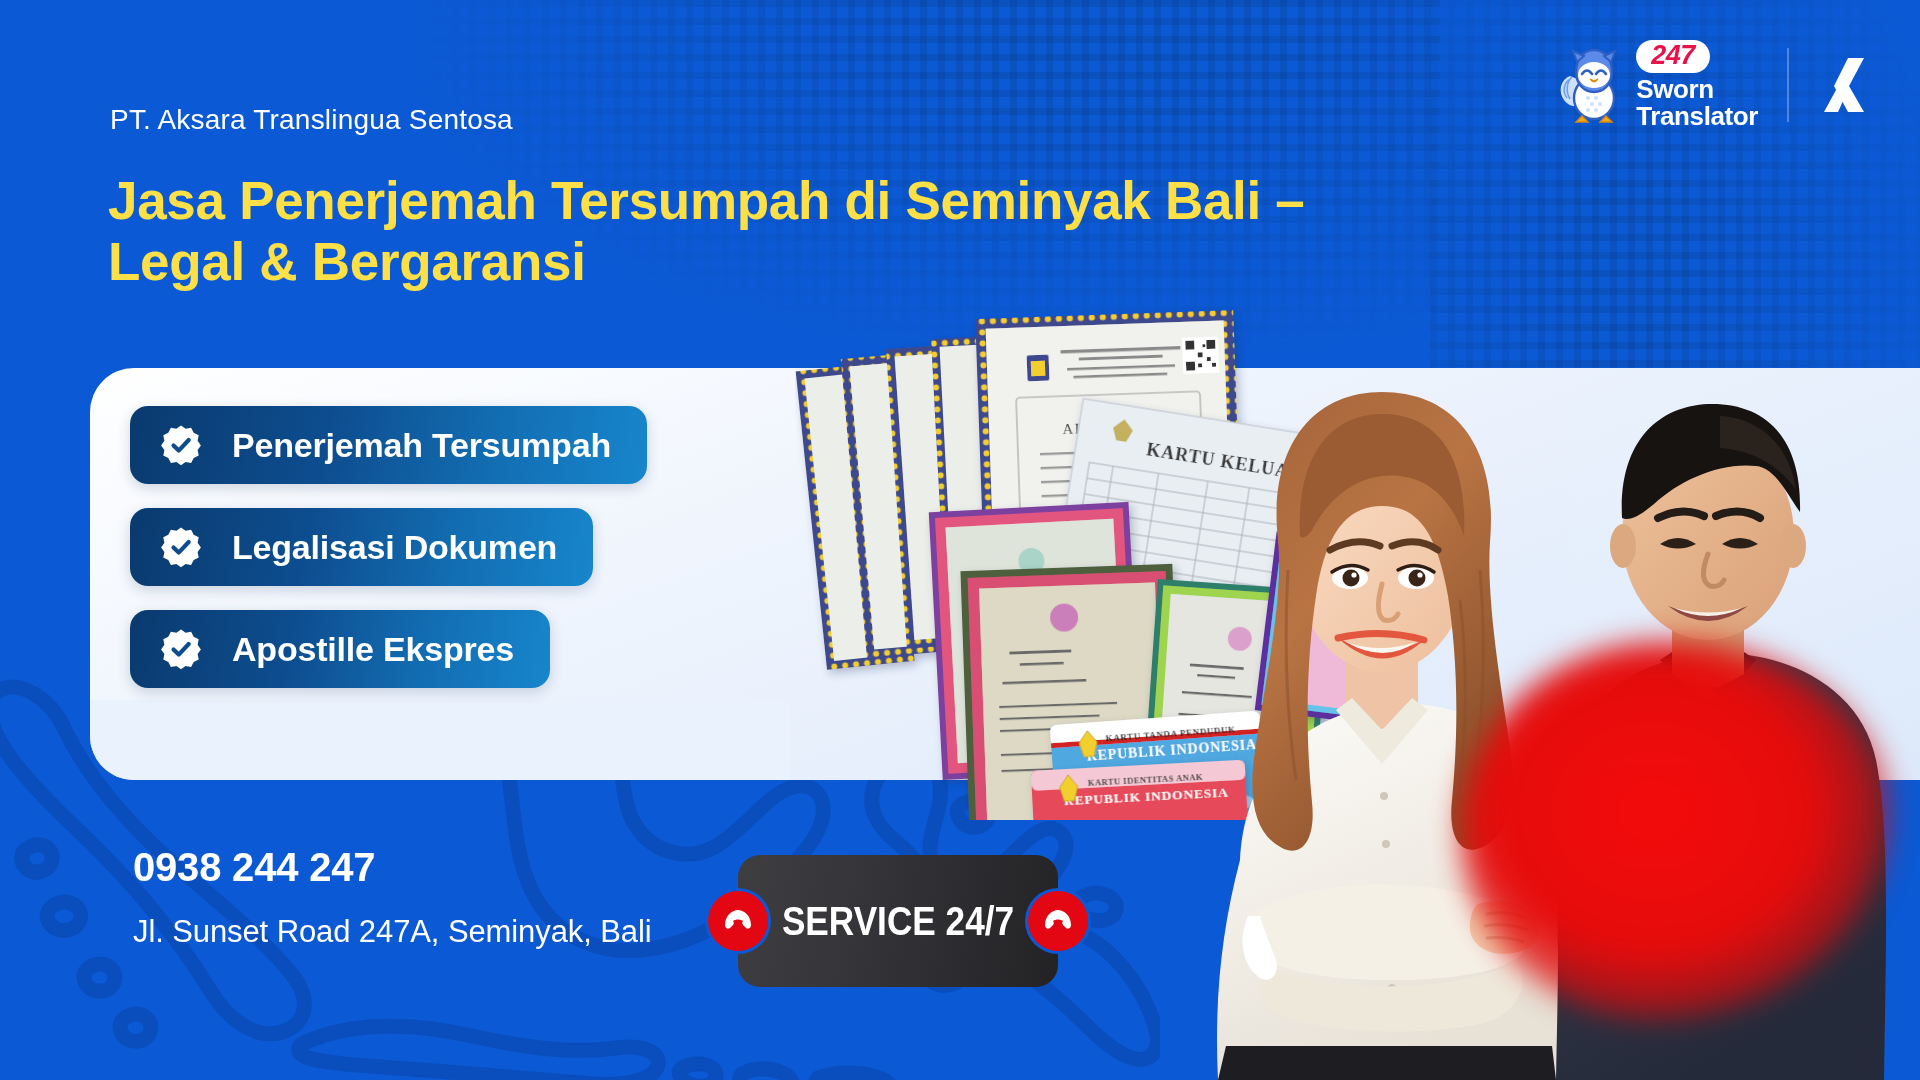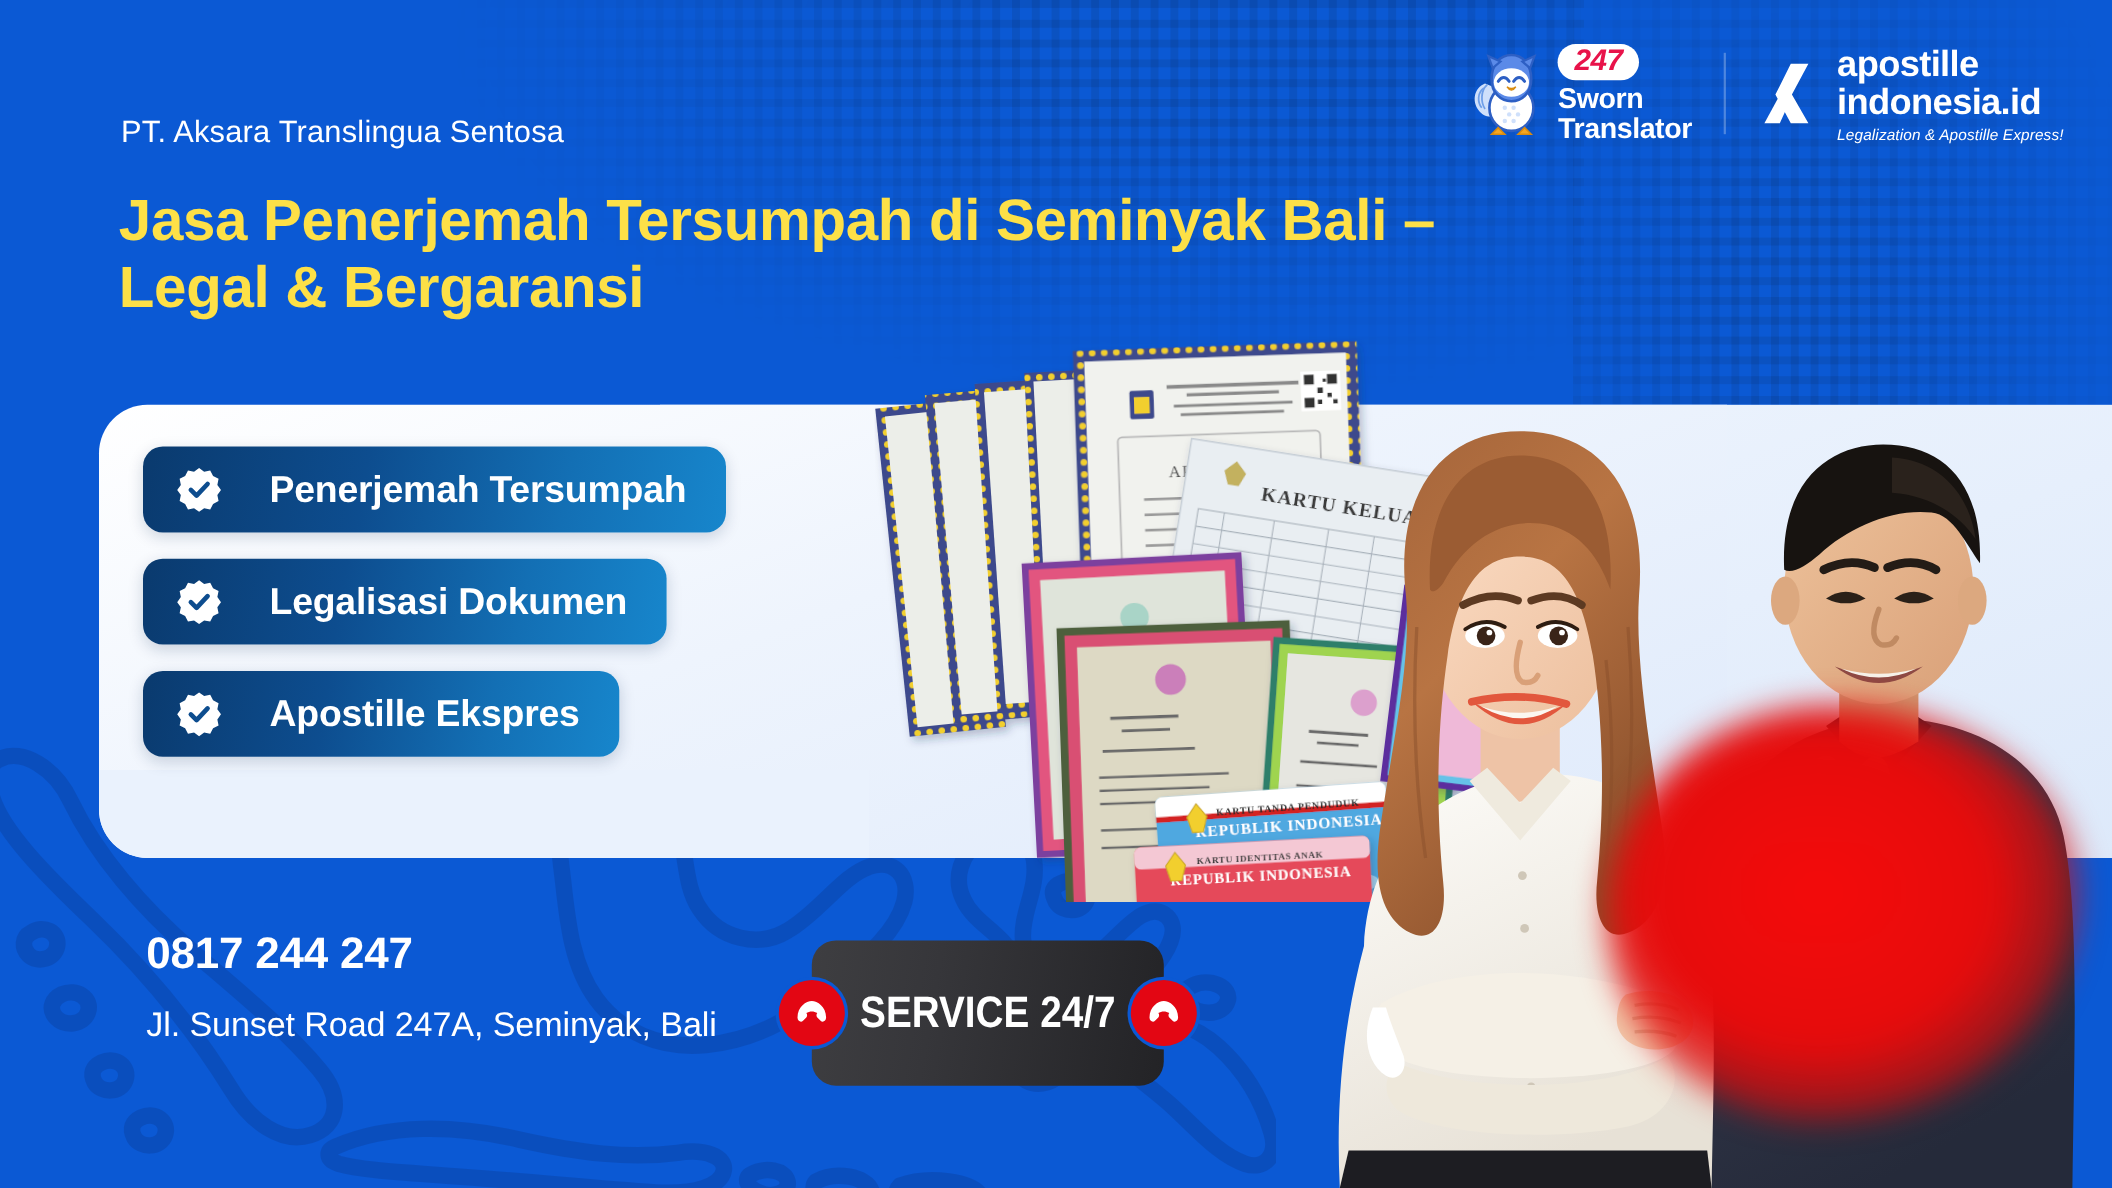--- a/index.html
+++ b/index.html
@@ -73,21 +73,21 @@
   
   .white-panel-bottom {
     position:absolute; left:90px; top:700px; width:700px; height:80px;
     background:#eaf2fd;
     border-bottom-left-radius:44px;
   }
 
   
   .pills { position:absolute; left:130px; top:406px; z-index:6; }
   .pill {
-    display:flex; align-items:center; gap:43px;
+    display:flex; align-items:center; gap:30px;
     height:78px; padding:0 36px 0 30px;
     border-radius:18px;
     background: linear-gradient(100deg, #0a3a6e 0%, #0d4d8f 38%, #136fb4 72%, #1786cc 100%);
     margin-bottom:24px;
     box-shadow: 0 4px 14px rgba(10,40,80,.18);
     width:max-content;
   }
   .pill-label {
     font-size:34px; font-weight:700; color:#ffffff; white-space:nowrap;
     letter-spacing:-0.2px;
@@ -263,25 +263,20 @@
 
     <div class="logo-divider"></div>
 
     <div class="logo-apostille">
       <span class="apostille-mark">
         <svg viewBox="0 0 58 58" xmlns="http://www.w3.org/2000/svg">
           <path d="M30 2 L46 2 L31 30 L46 56 L30 56 L16 30 Z" fill="#ffffff"></path>
           <path d="M18 34 L30 34 L20 56 L6 56 Z" fill="#ffffff"></path>
         </svg>
       </span>
-      <div class="apostille-text">
-        <span class="ap-1">apostille</span>
-        <span class="ap-2">indonesia.id</span>
-        <span class="ap-tag">Legalization &amp; Apostille Express!</span>
-      </div>
     </div>
 
   </div>
 
   <div class="white-panel-ext"></div>
   <div class="white-panel"></div>
   <div class="white-panel-bottom"></div>
 
   <div class="docs">
     <svg viewBox="0 0 560 520" xmlns="http://www.w3.org/2000/svg">
@@ -489,21 +484,21 @@
         <svg viewBox="0 0 42 42" xmlns="http://www.w3.org/2000/svg">
           <path fill="#ffffff" d="M21 1.5 l4.6 3.3 5.5-1.1 2.6 5 5 2.6 -1.1 5.5 3.3 4.6 -3.3 4.6 1.1 5.5 -5 2.6 -2.6 5 -5.5-1.1 -4.6 3.3 -4.6-3.3 -5.5 1.1 -2.6-5 -5-2.6 1.1-5.5 -3.3-4.6 3.3-4.6 -1.1-5.5 5-2.6 2.6-5 5.5 1.1z"></path>
           <path d="M13.5 21.4 l5.2 5.2 10-10.6" fill="none" stroke="#0d4d8f" stroke-width="4.2" stroke-linecap="round" stroke-linejoin="round"></path>
         </svg>
       </span>
       <span class="pill-label">Apostille Ekspres</span>
     </div>
 
   </div>
 
-  <div class="phone-num">0817 244 247</div>
+  <div class="phone-num">0938 244 247</div>
   <div class="address">Jl. Sunset Road 247A, Seminyak, Bali</div>
 
   <div class="service-badge">
     <div class="service-plate"></div>
     <div class="service-text">SERVICE 24/7</div>
     <div class="phone-circle left">
       <svg viewBox="0 0 34 34" xmlns="http://www.w3.org/2000/svg">
         <path d="M4 21 C4 11 12 6 17 6 C22 6 30 11 30 21 C30 24 27 26 25 24 L22 21 C21 20 21 18 22 17 C19 15 15 15 12 17 C13 18 13 20 12 21 L9 24 C7 26 4 24 4 21Z" fill="#ffffff"></path>
       </svg>
     </div>

